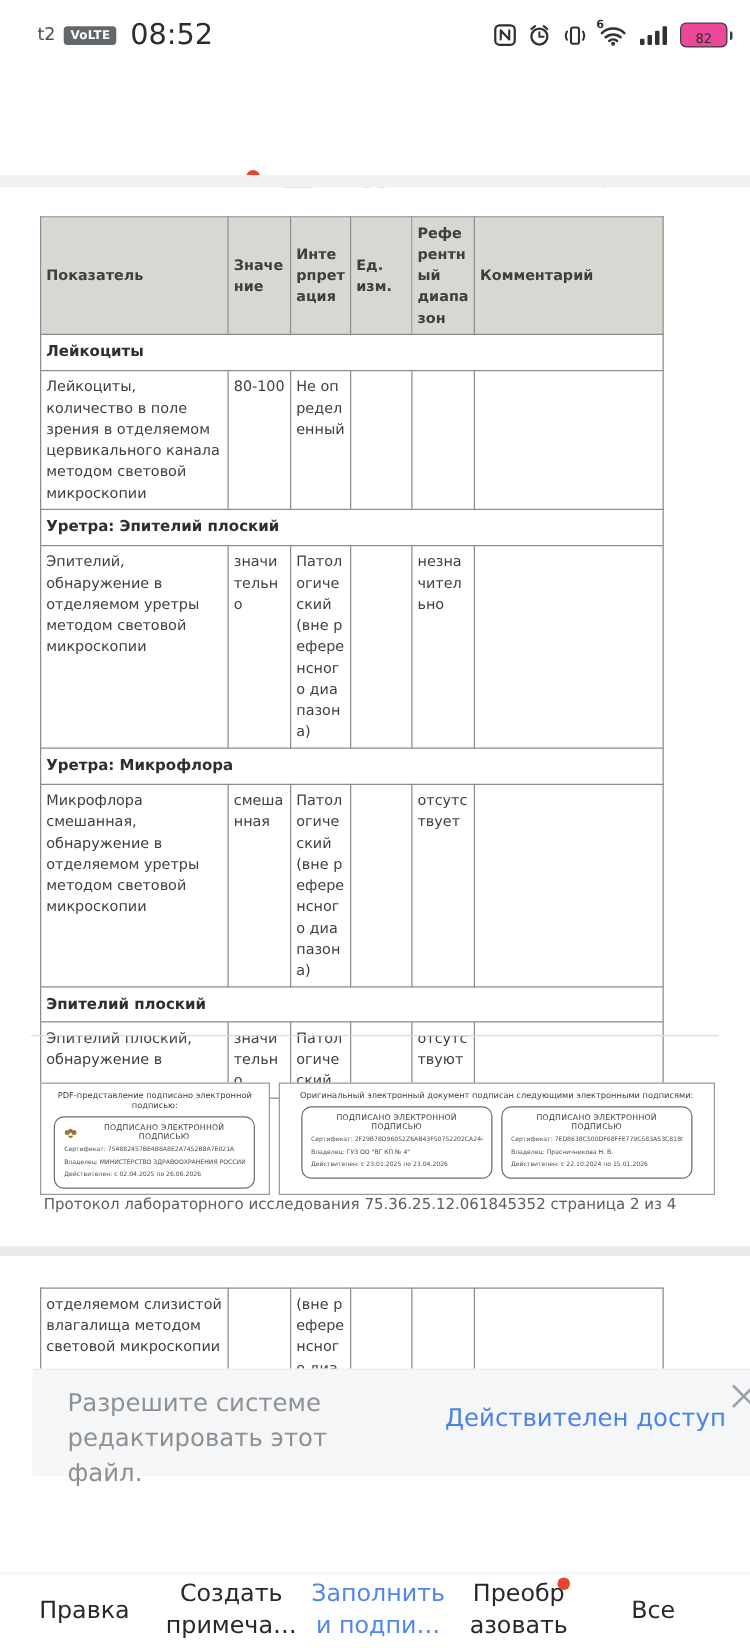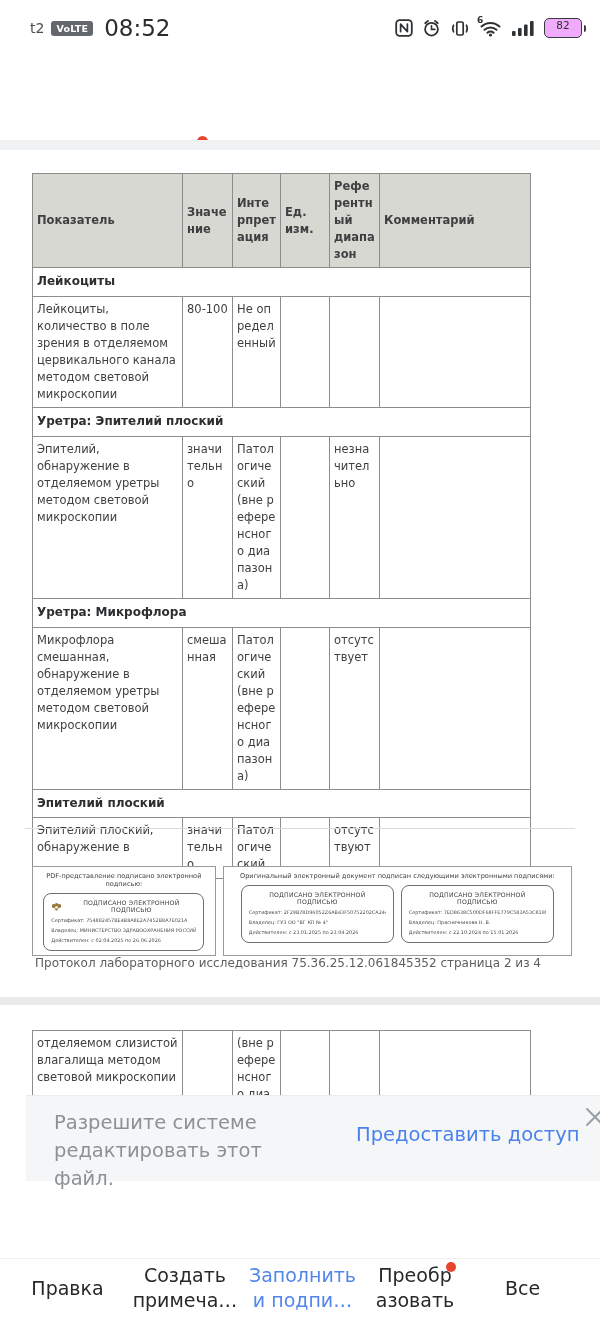--- a/index.html
+++ b/index.html
@@ -9,21 +9,21 @@
   svg{display:block;}
 
   
   .statusbar{left:0;top:0;width:600px;height:56px;background:#fff;}
   .sb-left{left:30px;top:0;height:56px;display:flex;align-items:center;gap:7px;}
   .carrier{font-size:14px;color:#4a4d50;}
   .volte{background:#63666a;color:#fff;font-size:9.5px;font-weight:bold;padding:2px 5px;border-radius:3px;letter-spacing:.2px;}
   .sb-time{font-size:23px;color:#2a2c2e;font-weight:500;margin-left:4px;}
   .sb-right{right:14px;top:0;height:56px;display:flex;align-items:center;gap:9px;}
   .batt{position:relative;width:36px;height:18px;border:1.6px solid #3a3d40;border-radius:5px;
-        display:flex;align-items:flex-start;justify-content:center;background:#f0abfc;}
+        display:flex;align-items:flex-end;justify-content:center;background:#ec4899;}
   .batt span{font-size:10.5px;color:#2c2e30;font-weight:500;}
   .batt-tip{width:2.5px;height:7px;background:#3a3d40;border-radius:0 2px 2px 0;margin-left:1.5px;}
   .wifi-wrap{position:relative;}
   .wifi-six{position:absolute;left:-2px;top:-4px;font-size:9px;color:#2c2e30;font-weight:bold;}
 
   
   .appbar{left:0;top:56px;width:600px;height:84px;background:#fff;}
   .ab-icon{position:absolute;top:88px;width:44px;height:44px;display:flex;align-items:center;justify-content:center;}
   .pages-badge{position:absolute;left:221px;top:94px;width:31px;height:31px;border:2px solid #3f4347;border-radius:7px;
                display:flex;align-items:center;justify-content:center;font-size:15px;font-weight:bold;color:#3f4347;}
@@ -312,21 +312,21 @@
       <td class="cn"></td>
       <td class="cn"></td>
       <td></td>
     </tr>
   </tbody>
     </table>
 </div>
 
 <div class="abs banner">
   <div class="banner-msg">Разрешите системе редактировать этот файл.</div>
-  <div class="banner-action">Предоставить доступ</div>
+  <div class="banner-action">Действителен доступ</div>
   <div class="banner-close">
     <svg width="22" height="22" viewBox="0 0 22 22">
         <path d="M3 3 L19 19 M19 3 L3 19" stroke="#9aa0a5" stroke-width="2" stroke-linecap="round"></path>
       </svg>
   </div>
 </div>
 
 <div class="abs toolstrip">
   
   

